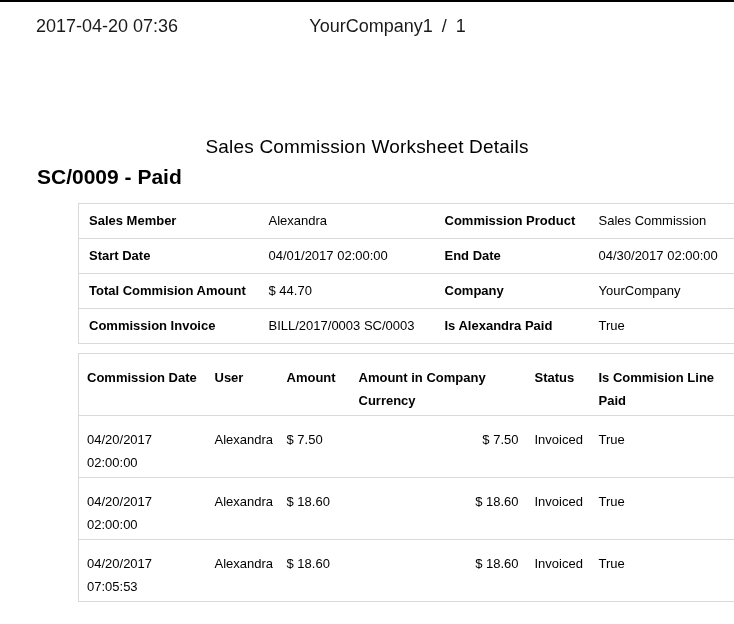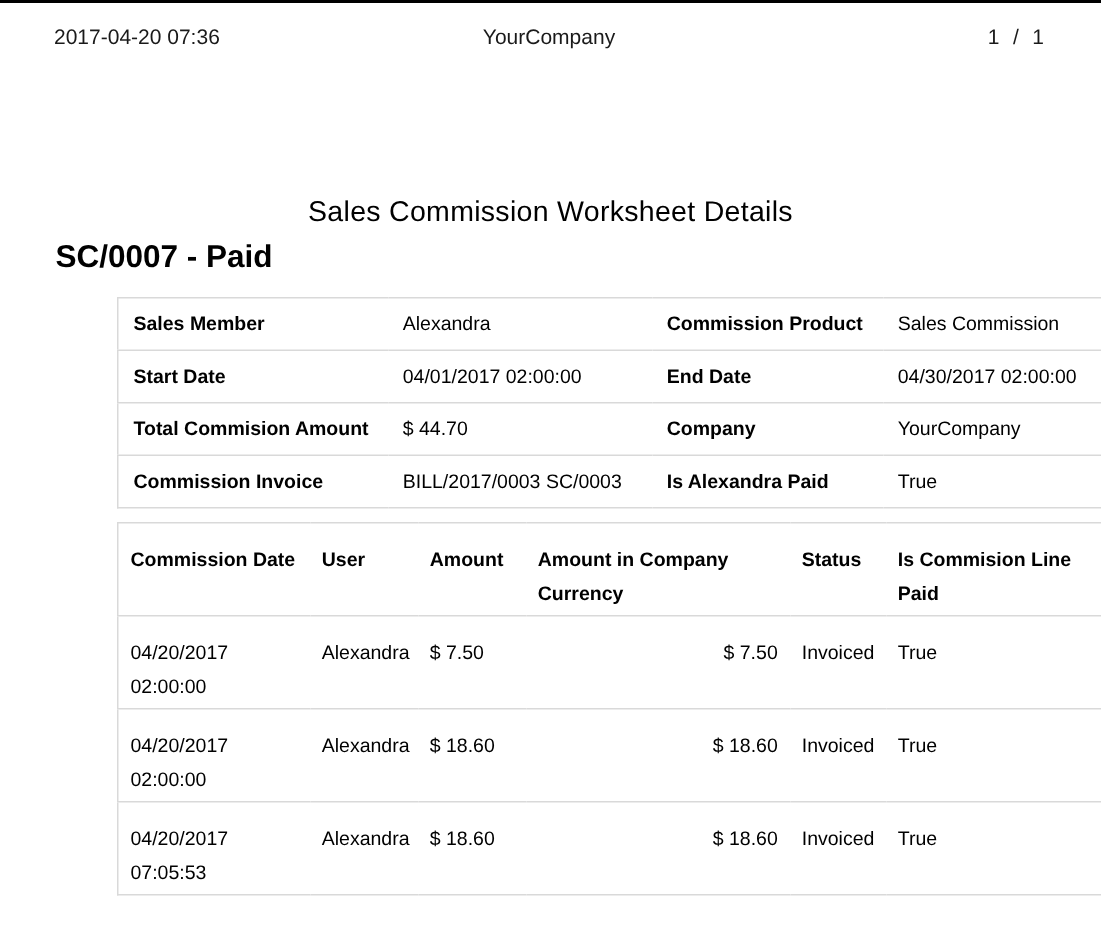--- a/index.html
+++ b/index.html
@@ -14,26 +14,26 @@
   .page {
     width: 734px;
     height: 624px;
     background: #ffffff;
     border-top: 2px solid #000000;
   }
   .page-header {
     display: flex;
     align-items: baseline;
     padding: 14px 38px 0 36px;
-    font-size: 14px;
+    font-size: 18px;
     color: #1a1a1a;
   }
   .page-header .left  { flex: 1; text-align: left; }
   .page-header .mid   { flex: 0 0 auto; text-align: center; }
-  .page-header .right { flex: 1; text-align: right; }
+  .page-header .right { flex: 1; text-align: left; }
   .page-header .sep { display: inline-block; margin: 0 9px; }
 
   .content { margin: 0 37px; }
 
   .report-title {
     margin-top: 99px;
     text-align: center;
     font-size: 19px;
     font-weight: normal;
     letter-spacing: 0.2px;
@@ -93,21 +93,21 @@
   <div class="page-header">
     <span class="left">2017-04-20 07:36</span>
     <span class="mid">YourCompany</span>
     <span class="right"><span>1</span><span class="sep">/</span><span>1</span></span>
   </div>
 
   <div class="content">
 
     <div class="report-title">Sales Commission Worksheet Details</div>
 
-    <div class="worksheet-heading">SC/0007 - Paid</div>
+    <div class="worksheet-heading">SC/0009 - Paid</div>
 
     <table class="info-table">
       <colgroup>
           <col style="width:180px">
           <col style="width:176px">
           <col style="width:154px">
           <col style="width:150px">
         </colgroup>
       <tbody>
           <tr>

